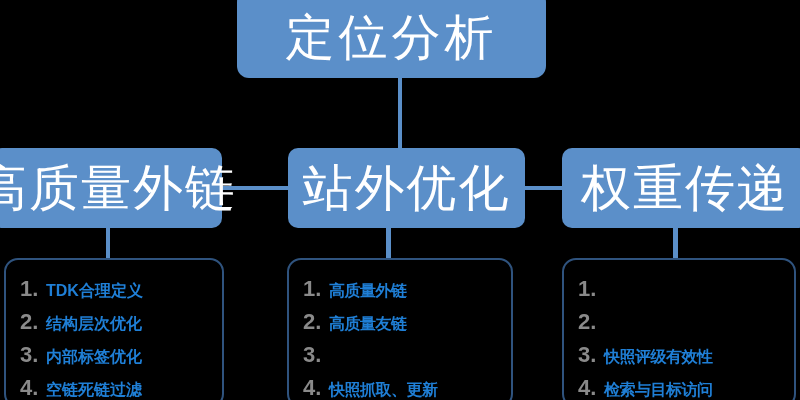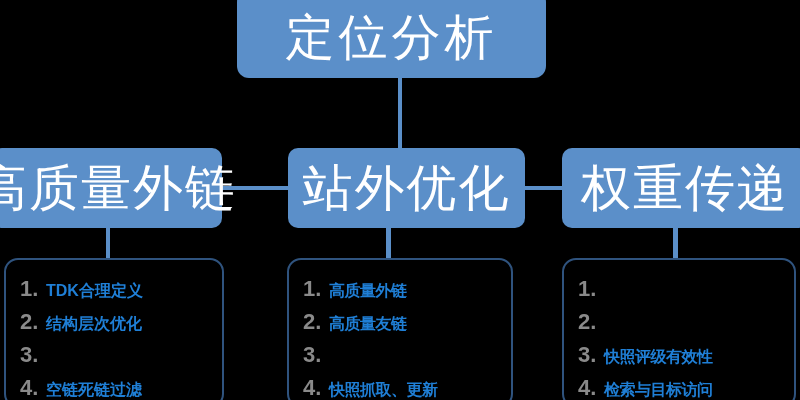--- a/index.html
+++ b/index.html
@@ -149,20 +149,21 @@
     <div class="list-item">
       <span class="item-num">1.</span>
       <span class="item-text">TDK合理定义</span>
     </div>
     <div class="list-item">
       <span class="item-num">2.</span>
       <span class="item-text">结构层次优化</span>
     </div>
     <div class="list-item">
       <span class="item-num">3.</span>
+      <span class="item-text">内部标签优化</span>
     </div>
     <div class="list-item">
       <span class="item-num">4.</span>
       <span class="item-text">空链死链过滤</span>
     </div>
   </div>
 
   <div class="panel" id="panel-offsite">
     <div class="list-item">
       <span class="item-num">1.</span>

